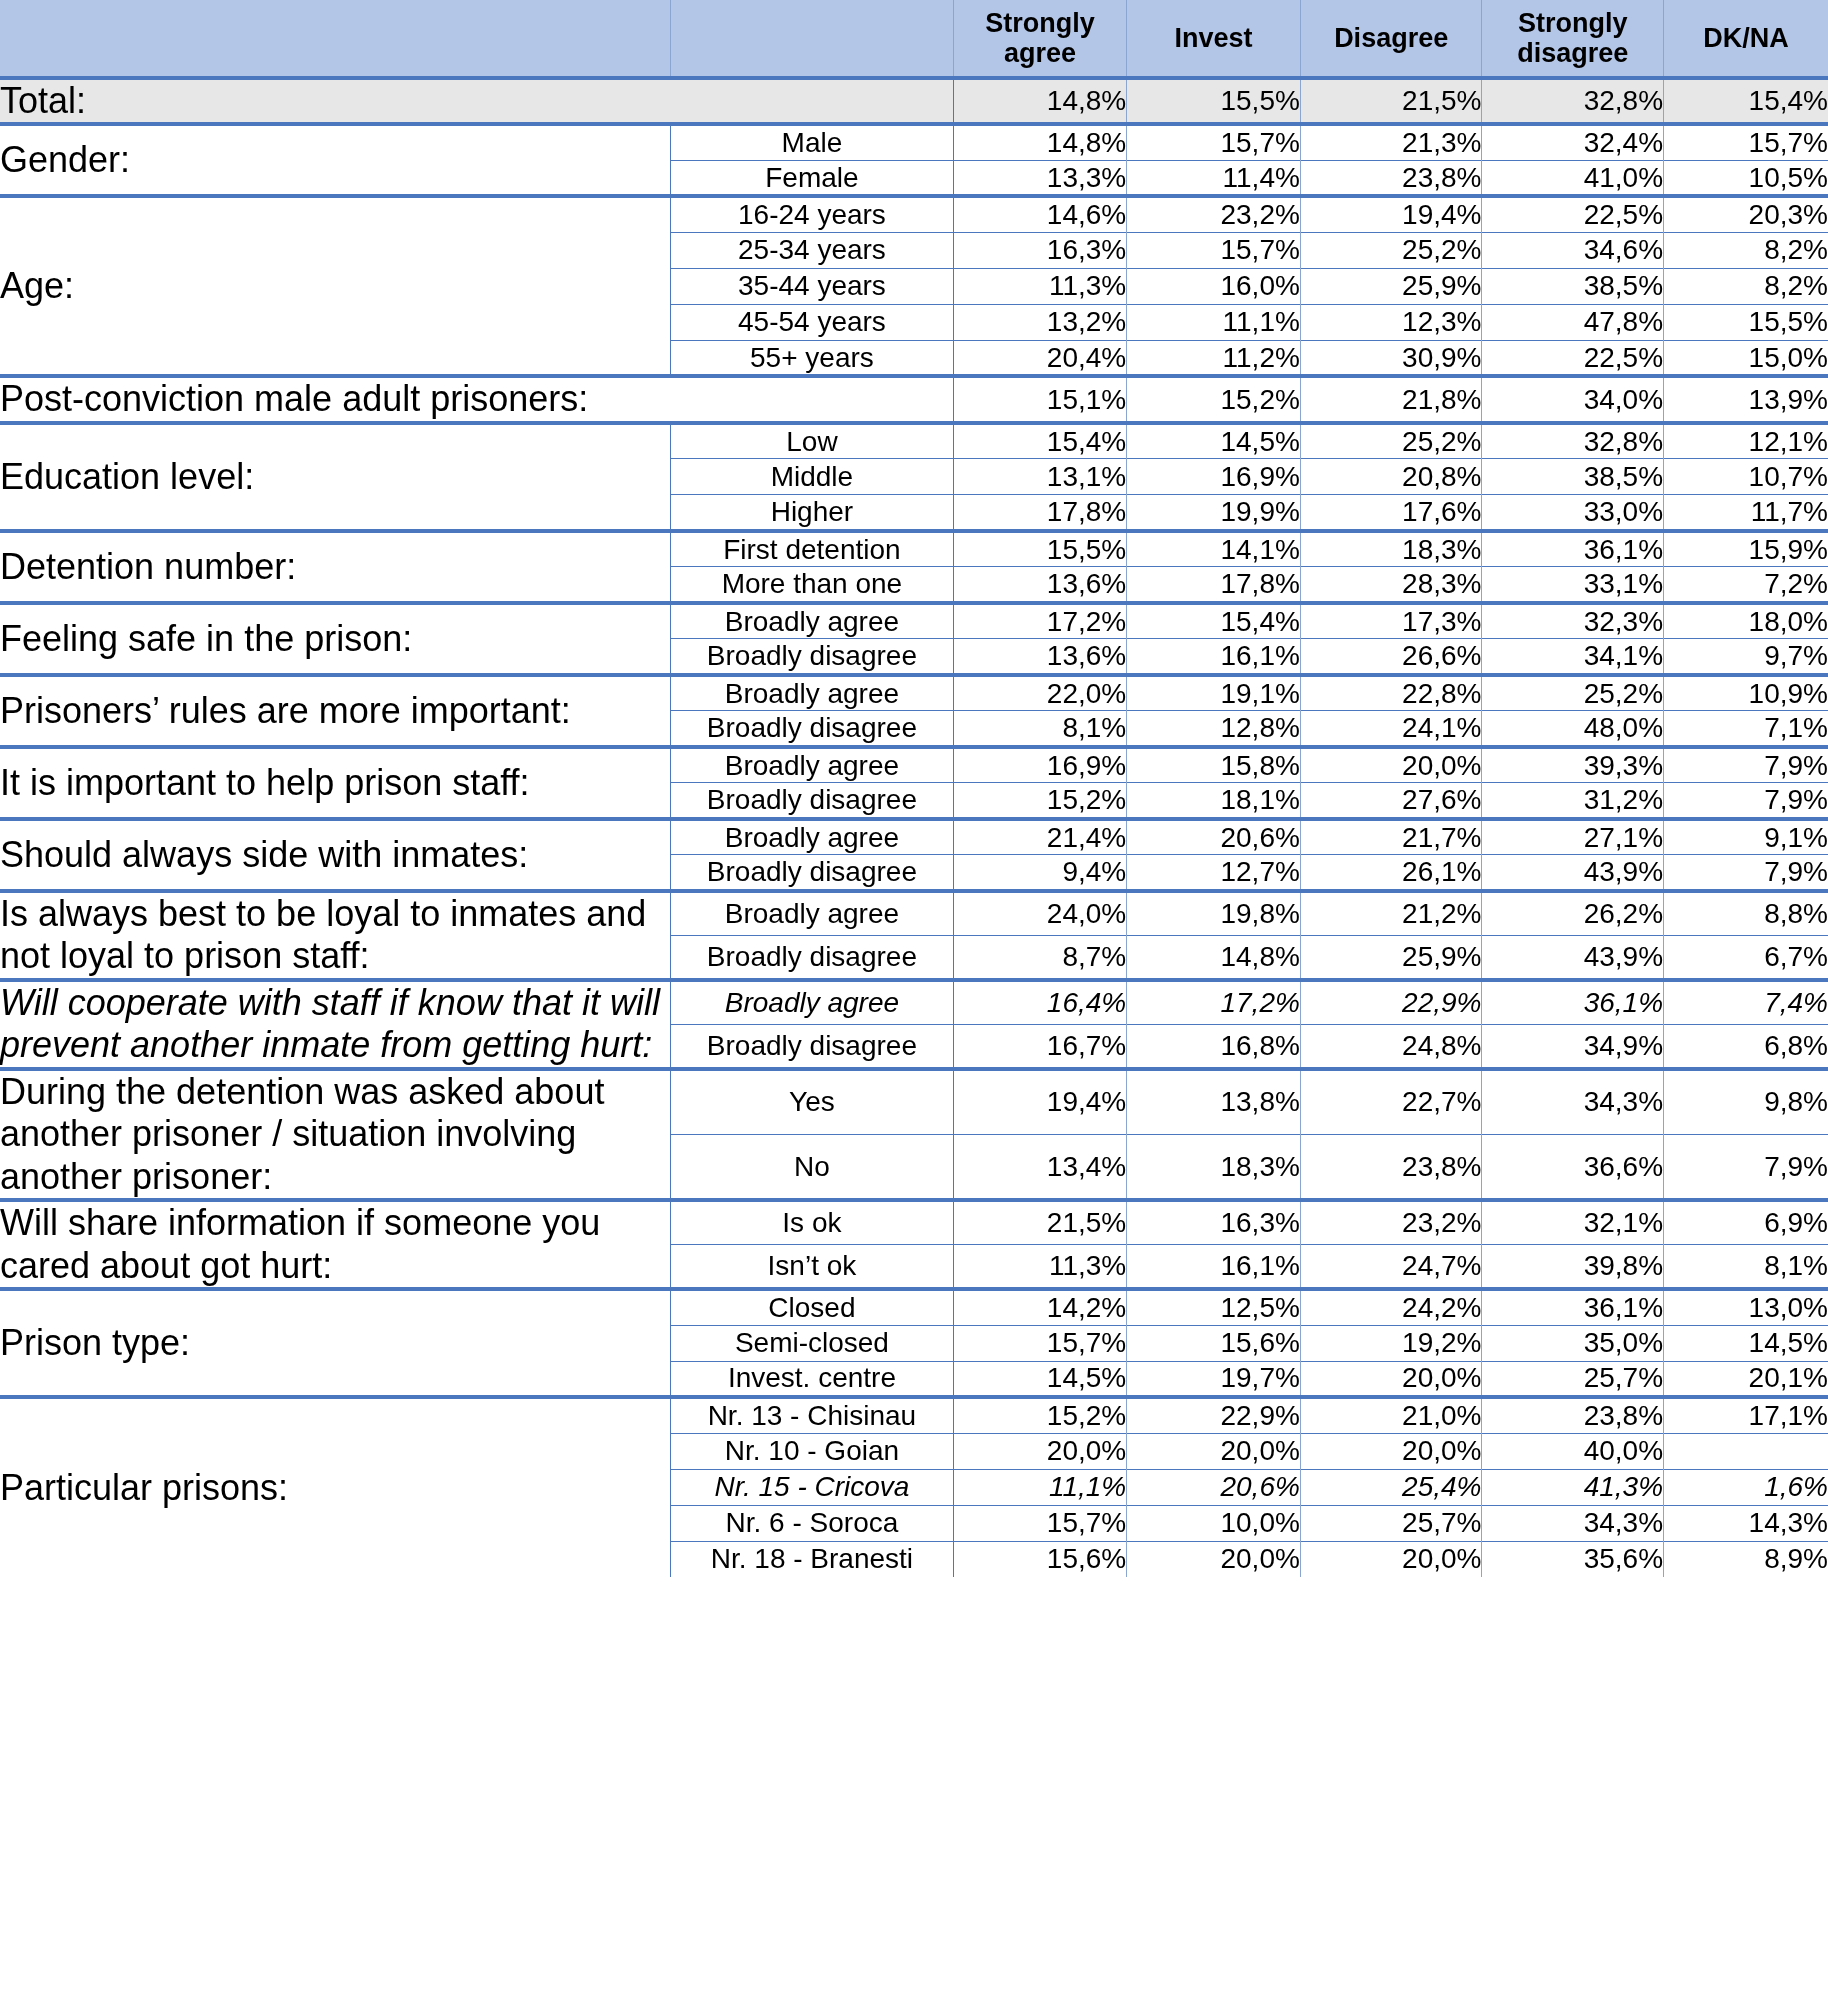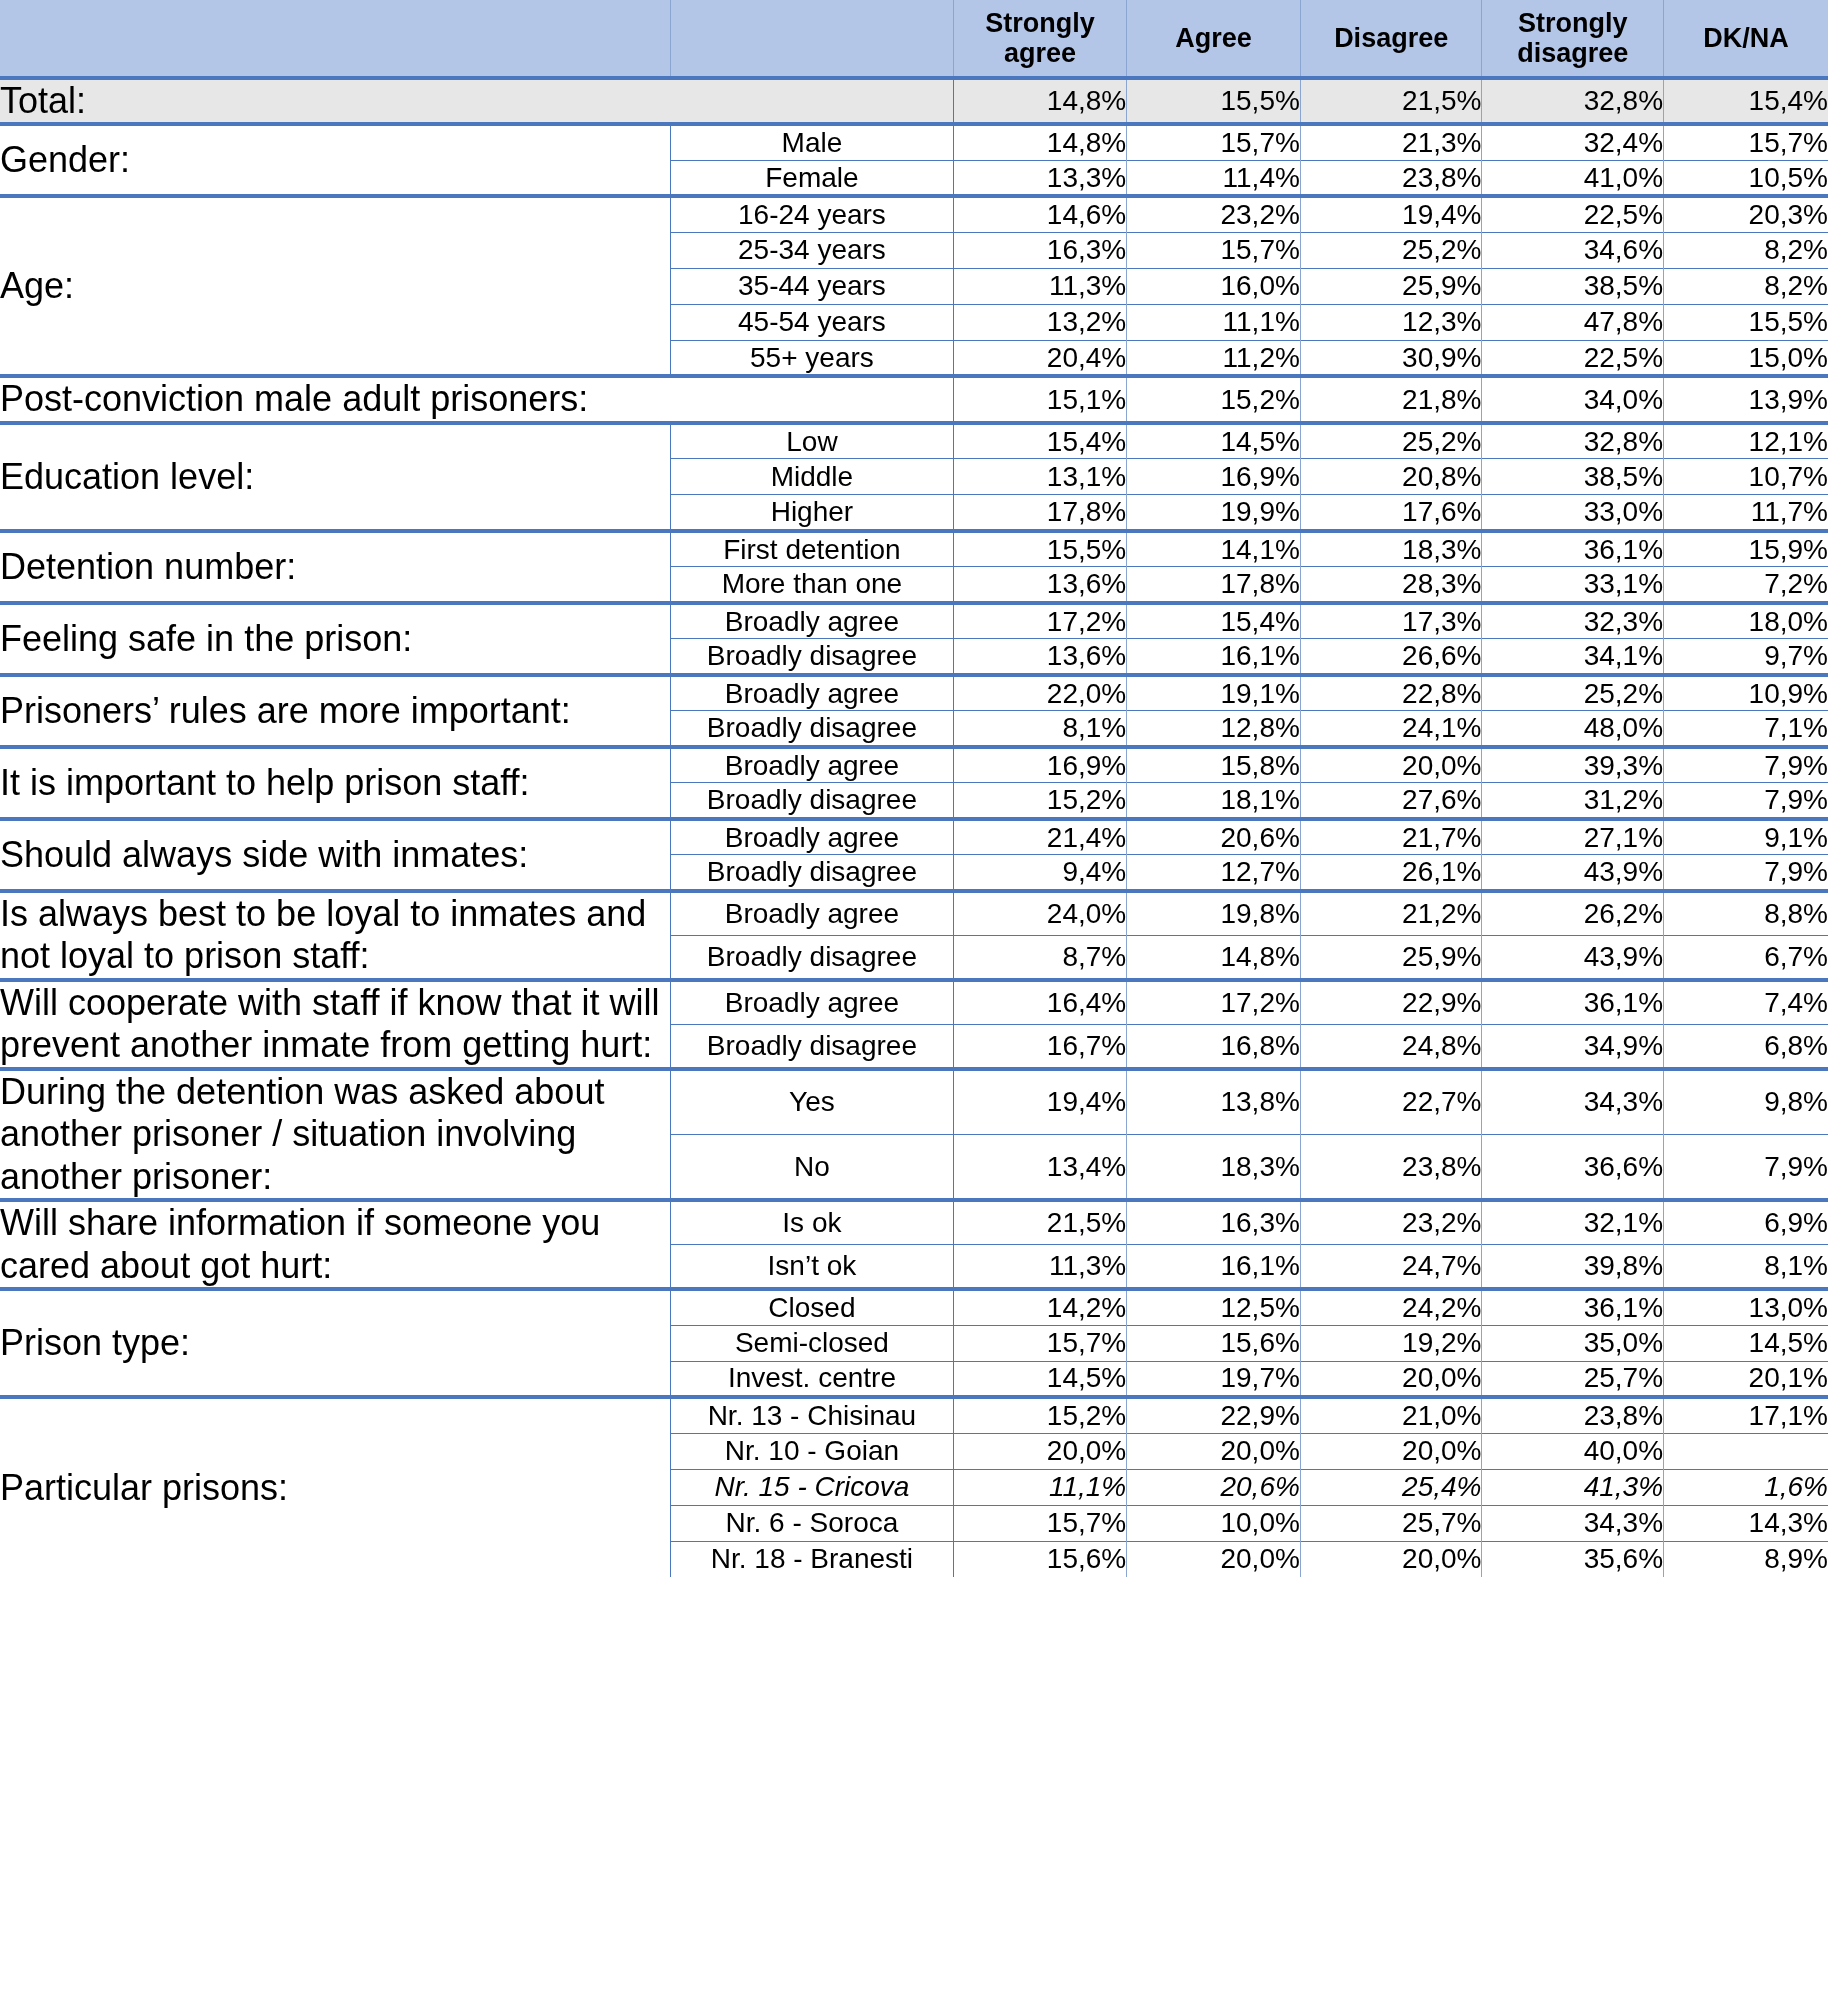--- a/index.html
+++ b/index.html
@@ -104,21 +104,21 @@
     <col class="c-val">
     <col class="c-val-wide">
     <col class="c-val-wide">
     <col class="c-val-last">
   </colgroup>
   <thead>
     <tr>
       <th class="hdr-blank"></th>
       <th class="hdr-blank"></th>
       <th>Strongly agree</th>
-      <th>Agree</th>
+      <th>Invest</th>
       <th>Disagree</th>
       <th>Strongly disagree</th>
       <th class="hdr-last">DK/NA</th>
     </tr>
   </thead>
   <tbody id="table-body">
       <tr class="thick total-row" style="height: 41px;">
         <td class="label-cell label-span" rowspan="1" colspan="2">Total:</td>
         <td class="val-cell">14,8%</td>
         <td class="val-cell">15,5%</td>
@@ -312,21 +312,21 @@
         <td class="val-cell last">8,8%</td>
       </tr>
       <tr class="thin" style="height: 36px;">
         <td class="sub-cell">Broadly disagree</td>
         <td class="val-cell">8,7%</td>
         <td class="val-cell">14,8%</td>
         <td class="val-cell">25,9%</td>
         <td class="val-cell">43,9%</td>
         <td class="val-cell last">6,7%</td>
       </tr>
-      <tr class="thick" style="height: 36px;">
+      <tr class="thick" style="height: 36px; font-style: italic;">
         <td class="label-cell" rowspan="2">Will cooperate with staff if know that it will prevent another inmate from getting hurt:</td>
         <td class="sub-cell">Broadly agree</td>
         <td class="val-cell">16,4%</td>
         <td class="val-cell">17,2%</td>
         <td class="val-cell">22,9%</td>
         <td class="val-cell">36,1%</td>
         <td class="val-cell last">7,4%</td>
       </tr>
       <tr class="thin" style="height: 36px;">
         <td class="sub-cell">Broadly disagree</td>

